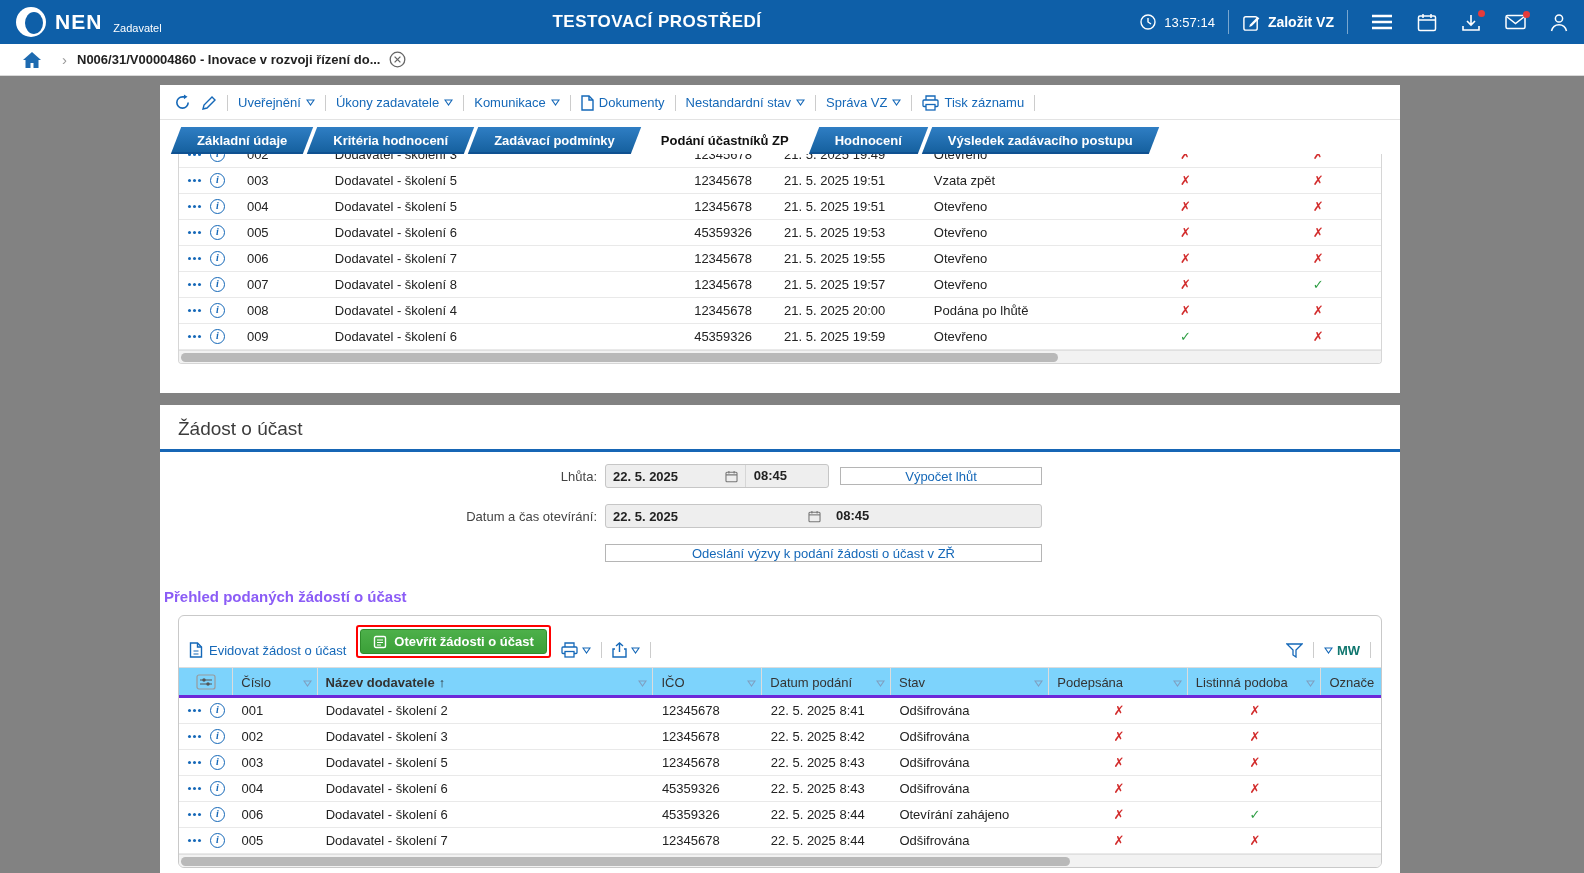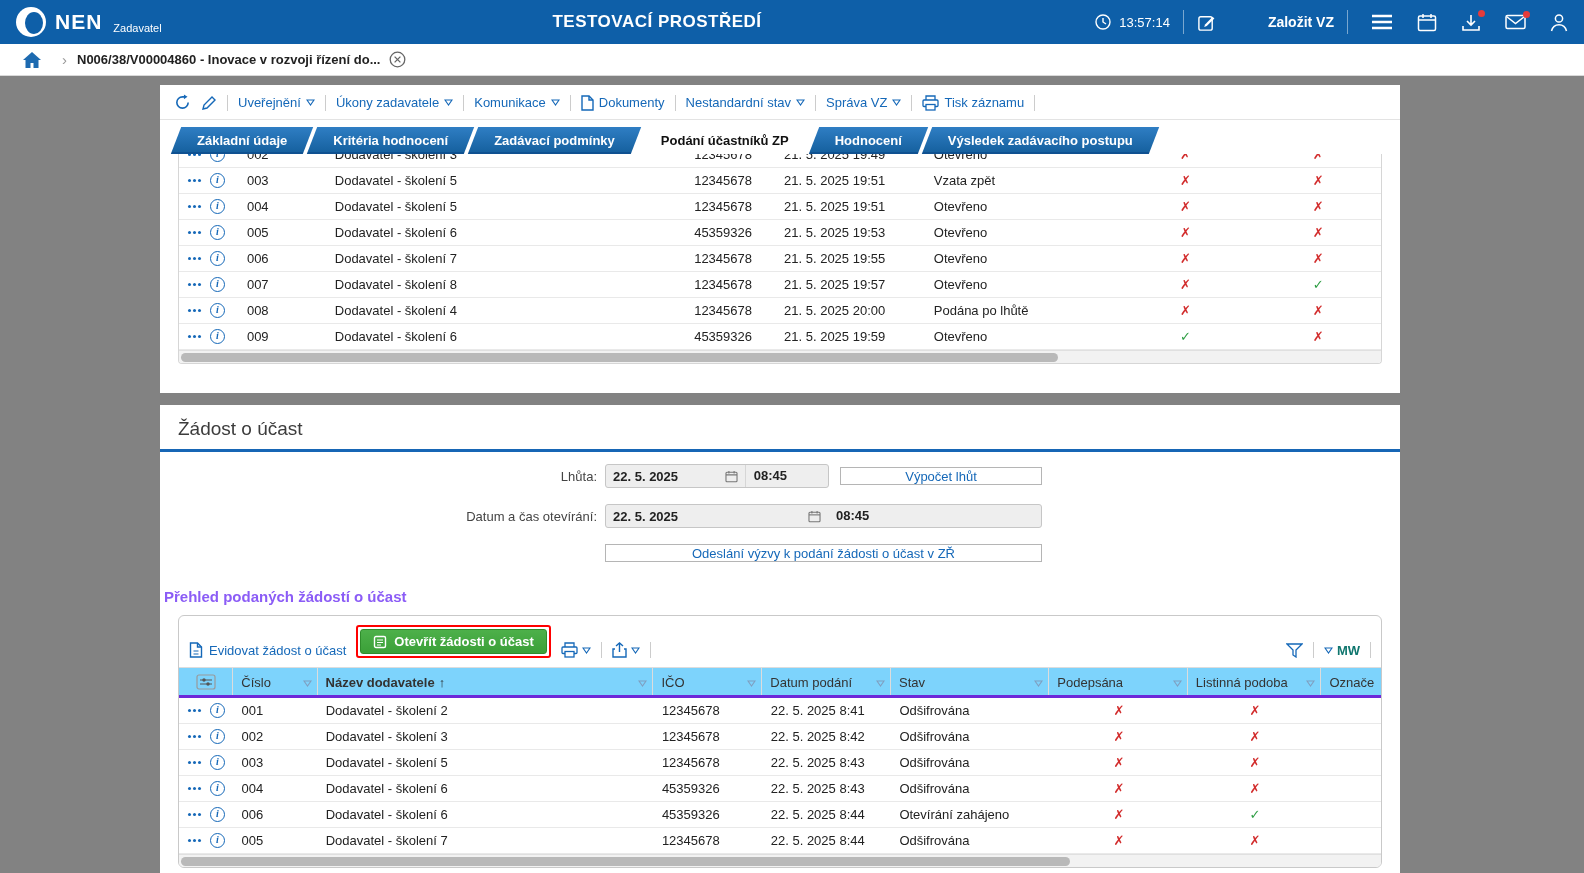--- a/index.html
+++ b/index.html
@@ -16,21 +16,21 @@
   .brand { display: flex; align-items: center; gap: 9px; position: relative; z-index: 2; cursor: pointer; }
   .logo { width: 30px; height: 30px; border-radius: 50%; background: #fff; position: relative; }
   .logo::after { content: ""; position: absolute; left: 9px; top: 5px; right: 3px; bottom: 3px; border-radius: 50%; background: #0e5fa8; }
   .brand-nen { font-size: 21px; font-weight: bold; letter-spacing: 1px; }
   .brand-sub { font-size: 11px; align-self: flex-end; margin: 0 0 3px 2px; }
   .env-title { position: absolute; left: 0; right: 270px; top: 0; height: 44px; display: flex; align-items: center; justify-content: center; font-size: 17px; font-weight: bold; letter-spacing: .5px; pointer-events: none; }
   .topbar-right { margin-left: auto; display: flex; align-items: center; gap: 13px; position: relative; z-index: 2; }
   .tb-sep { width: 1px; height: 24px; background: rgba(255,255,255,.45); }
   .tb-group { display: flex; align-items: center; gap: 7px; cursor: pointer; }
   .tb-time { font-size: 13px; }
-  .tb-create { font-size: 14px; font-weight: bold; margin-left: 45px; }
+  .tb-create { font-size: 14px; font-weight: bold; }
   .tb-icons { display: flex; align-items: center; gap: 24px; margin-left: 10px; }
   .tb-icon { position: relative; cursor: pointer; display: flex; }
   .badge { position: absolute; top: -3px; right: -4px; width: 7px; height: 7px; border-radius: 50%; background: #e43b3b; }
 
   
   .breadcrumb { height: 32px; background: #fff; display: flex; align-items: center; padding: 0 14px; border-bottom: 1px solid #d9d9d9; }
   .bc-home { display: flex; cursor: pointer; padding: 0 8px; }
   .bc-chevron { color: #999; font-size: 15px; margin: 0 10px 0 12px; }
   .bc-record { font-weight: bold; color: #222; }
   .bc-close { margin-left: 9px; cursor: pointer; display: flex; }
@@ -185,21 +185,21 @@
   </div>
 </header>
 
 <nav class="breadcrumb">
   <span class="bc-home">
     <svg width="20" height="18" viewBox="0 0 20 18">
         <path d="M10 1L1 9h2.5v8h5v-5h3v5h5V9H19z" fill="#1d6ab0"></path>
       </svg>
   </span>
   <span class="bc-chevron">›</span>
-  <span class="bc-record">N006/38/V00004860 - Inovace v rozvoji řízení do...</span>
+  <span class="bc-record">N006/31/V00004860 - Inovace v rozvoji řízení do...</span>
   <span class="bc-close">
     <svg width="17" height="17" viewBox="0 0 17 17">
         <circle cx="8.5" cy="8.5" r="7.3" fill="none" stroke="#666" stroke-width="1.3"></circle>
         <path d="M5.6 5.6l5.8 5.8M11.4 5.6l-5.8 5.8" stroke="#666" stroke-width="1.3"></path>
       </svg>
   </span>
 </nav>
 
 <main class="page">
 

